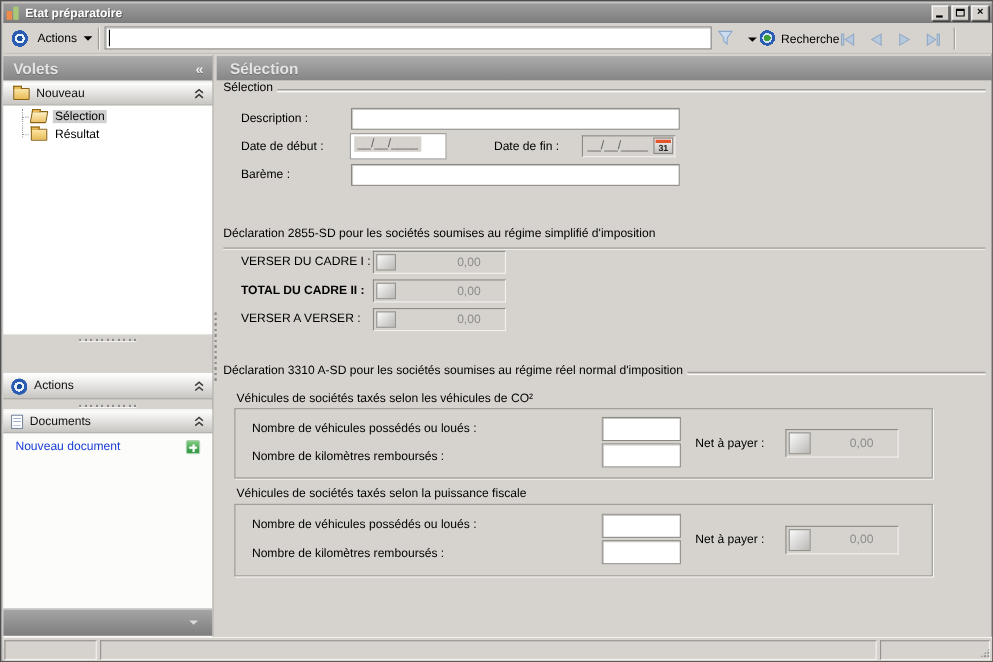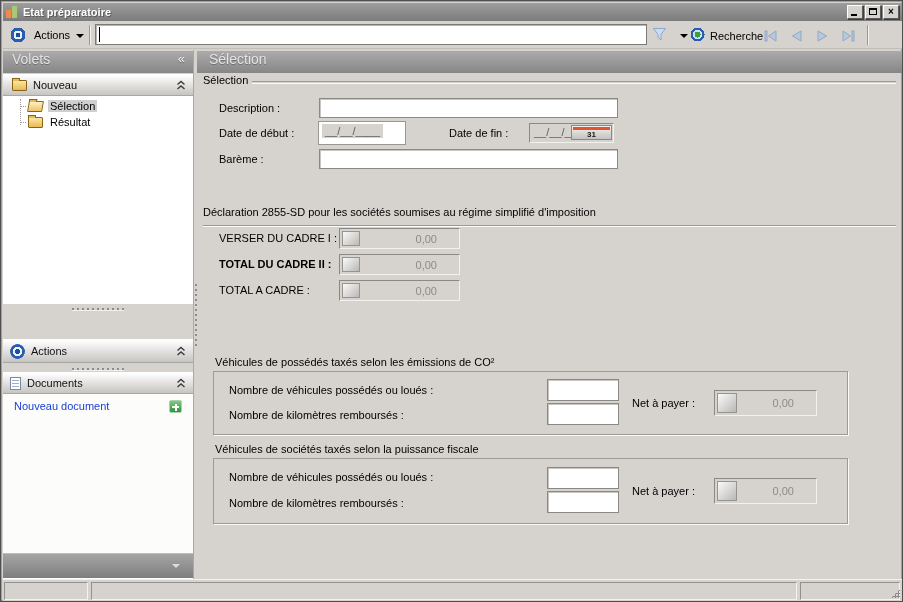--- a/index.html
+++ b/index.html
@@ -33,22 +33,22 @@
     border:1px solid #7c7a76;box-shadow:inset 1px 1px 0 #b9b6b1;padding:2px 4px;font:11px "Liberation Sans",sans-serif;}
   .tb-caret-line{position:absolute;left:96px;top:6px;width:1px;height:15px;background:#000;}
   .tb-funnel{position:absolute;left:648px;top:5px;}
   .tb-caret2{position:absolute;left:671px;top:13px;}
   .tb-refresh{position:absolute;left:687px;top:6px;width:15px;height:15px;border-radius:50%;
     background:radial-gradient(circle at 50% 50%,#3f9e38 0 3px,#cfe2f4 3px 4.5px,#2a5cb4 4.5px 7px,rgba(0,0,0,0) 7px);}
   .tb-refresh-label{position:absolute;left:707px;top:9px;}
   .tb-nav{position:absolute;top:8px;width:18px;height:14px;display:flex;align-items:center;justify-content:center;}
   
   .pane-sidebar{position:absolute;left:2px;top:49px;width:191px;height:529px;border-right:1px solid #aaa8a4;}
-  .hdr-dark{background:linear-gradient(#ababab,#868686);color:#e4e4e4;font-weight:normal;font-size:14px;
-    display:flex;text-shadow:0 1px 0 #6f6f6f;}
+  .hdr-dark{background:linear-gradient(#ababab,#868686);color:#e4e4e4;font-weight:bold;font-size:14px;
+    display:flex;align-items:center;text-shadow:0 1px 0 #6f6f6f;}
   .volets-header{position:absolute;left:0;top:1px;width:100%;height:22px;padding-left:9px;}
   .volets-collapse{margin-left:auto;margin-right:8px;font-size:13px;color:#f0f0f0;cursor:default;}
   .hdr-light{background:linear-gradient(#ffffff,#c7c5c1);border-top:1px solid #fdfdfd;border-bottom:1px solid #a9a7a3;
     display:flex;align-items:center;color:#111;}
   .onglets-header{position:absolute;left:0;top:24px;width:100%;height:22px;padding:0 7px;}
   .hdr-light .hdr-label{margin-left:6px;}
   .hdr-chevron{margin-left:auto;}
   .tree-panel{position:absolute;left:0;top:46px;width:100%;height:208px;background:#fff;}
   .tree-vline{position:absolute;left:17px;top:3px;height:26px;border-left:1px dotted #9a9a9a;}
   .tree-row{position:absolute;left:0;height:16px;display:flex;align-items:center;}
@@ -85,21 +85,21 @@
   .grp-label{white-space:nowrap;padding-right:4px;}
   .grp-line{flex:1;margin-top:7px;border-top:1px solid #9c9a95;box-shadow:0 1px 0 #fbfaf8;height:2px;}
   .fld-label{position:absolute;white-space:nowrap;}
   .winp{position:absolute;background:#fff;border:1px solid #8b8984;box-shadow:inset 1px 1px 0 #c9c6c1;}
   .dinp{position:absolute;background:#d6d3ce;border:1px solid;border-color:#8b8984 #f2f1ee #f2f1ee #8b8984;}
   .dinp .dval{position:absolute;right:22px;top:50%;transform:translateY(-50%);color:#8b8b8b;}
   .dbtn{position:absolute;left:2px;top:2px;background:linear-gradient(135deg,#fafafa,#b9b8b5);border:1px solid #979era;border:1px solid #96948f;}
   .date-start{position:absolute;background:#fff;border:1px solid #9a9894;padding:3px;}
   .date-start-inner{width:100%;height:100%;background:#d6d3ce;color:#5d5d5d;padding:1px 3px;}
   .date-fin{position:absolute;background:#d6d3ce;border:1px solid;border-color:#8b8984 #f2f1ee #f2f1ee #8b8984;color:#5d5d5d;padding:2px 4px;}
-  .cal-btn{position:absolute;right:1px;top:1px;width:41px;height:15px;background:linear-gradient(#f2f2f2,#c4c2be);
+  .cal-btn{position:absolute;right:1px;top:1px;width:18px;height:15px;background:linear-gradient(#f2f2f2,#c4c2be);
     border:1px solid #8a8884;text-align:center;font-size:8px;font-weight:bold;color:#1a1a1a;line-height:17px;}
   .cal-btn::before{content:"";position:absolute;left:1px;right:1px;top:1px;height:3px;background:#e2552c;}
   .subbox{position:absolute;border:1px solid #9c9a95;box-shadow:1px 1px 0 #fbfaf8;}
   .sub-title{position:absolute;white-space:nowrap;}
   
   .statusbar{position:absolute;left:2px;top:578px;width:899px;height:22px;background:#d6d3ce;border-top:1px solid #f4f2ef;}
   .sb-cell{position:absolute;top:2px;height:18px;border:1px solid;border-color:#929090 #f4f3f1 #f4f3f1 #929090;}
   .sb-grip{position:absolute;right:2px;bottom:3px;width:9px;height:9px;
     background-image:radial-gradient(#8a8a8a 1px,rgba(0,0,0,0) 1.2px);background-size:3px 3px;
     clip-path:polygon(100% 0,100% 100%,0 100%);}
@@ -276,28 +276,32 @@
       <span class="dbtn" style="width:18px;height:15px;"></span>
       <span class="dval">0,00</span>
     </span>
 
     <span class="fld-label" style="left:22px;top:208px;font-weight:bold;">TOTAL DU CADRE II :</span>
     <span class="dinp" style="left:142px;top:204px;width:121px;height:21px;">
       <span class="dbtn" style="width:18px;height:15px;"></span>
       <span class="dval">0,00</span>
     </span>
 
-    <span class="fld-label" style="left:22px;top:234px;">TOTAL A CADRE :</span>
+    <span class="fld-label" style="left:22px;top:234px;">VERSER A VERSER :</span>
     <span class="dinp" style="left:142px;top:230px;width:121px;height:21px;">
       <span class="dbtn" style="width:18px;height:15px;"></span>
       <span class="dval">0,00</span>
     </span>
 
-
-    <span class="sub-title" style="left:18px;top:306px;">Véhicules de possédés taxés selon les émissions de CO²</span>
+    <div class="grp" style="top:281px;">
+      <span class="grp-label">Déclaration 3310 A-SD pour les sociétés soumises au régime réel normal d'imposition</span>
+      <span class="grp-line"></span>
+    </div>
+
+    <span class="sub-title" style="left:18px;top:306px;">Véhicules de sociétés taxés selon les véhicules de CO²</span>
     <div class="subbox" style="left:16px;top:321px;width:635px;height:64px;">
       <span class="fld-label" style="left:15px;top:12px;">Nombre de véhicules possédés ou loués :</span>
       <span class="winp" style="left:333px;top:7px;width:72px;height:22px;"></span>
       <span class="fld-label" style="left:15px;top:37px;">Nombre de kilomètres remboursés :</span>
       <span class="winp" style="left:333px;top:31px;width:72px;height:22px;"></span>
       <span class="fld-label" style="left:418px;top:25px;">Net à payer :</span>
       <span class="dinp" style="left:500px;top:18px;width:103px;height:26px;">
         <span class="dbtn" style="width:20px;height:20px;"></span>
         <span class="dval">0,00</span>
       </span>

